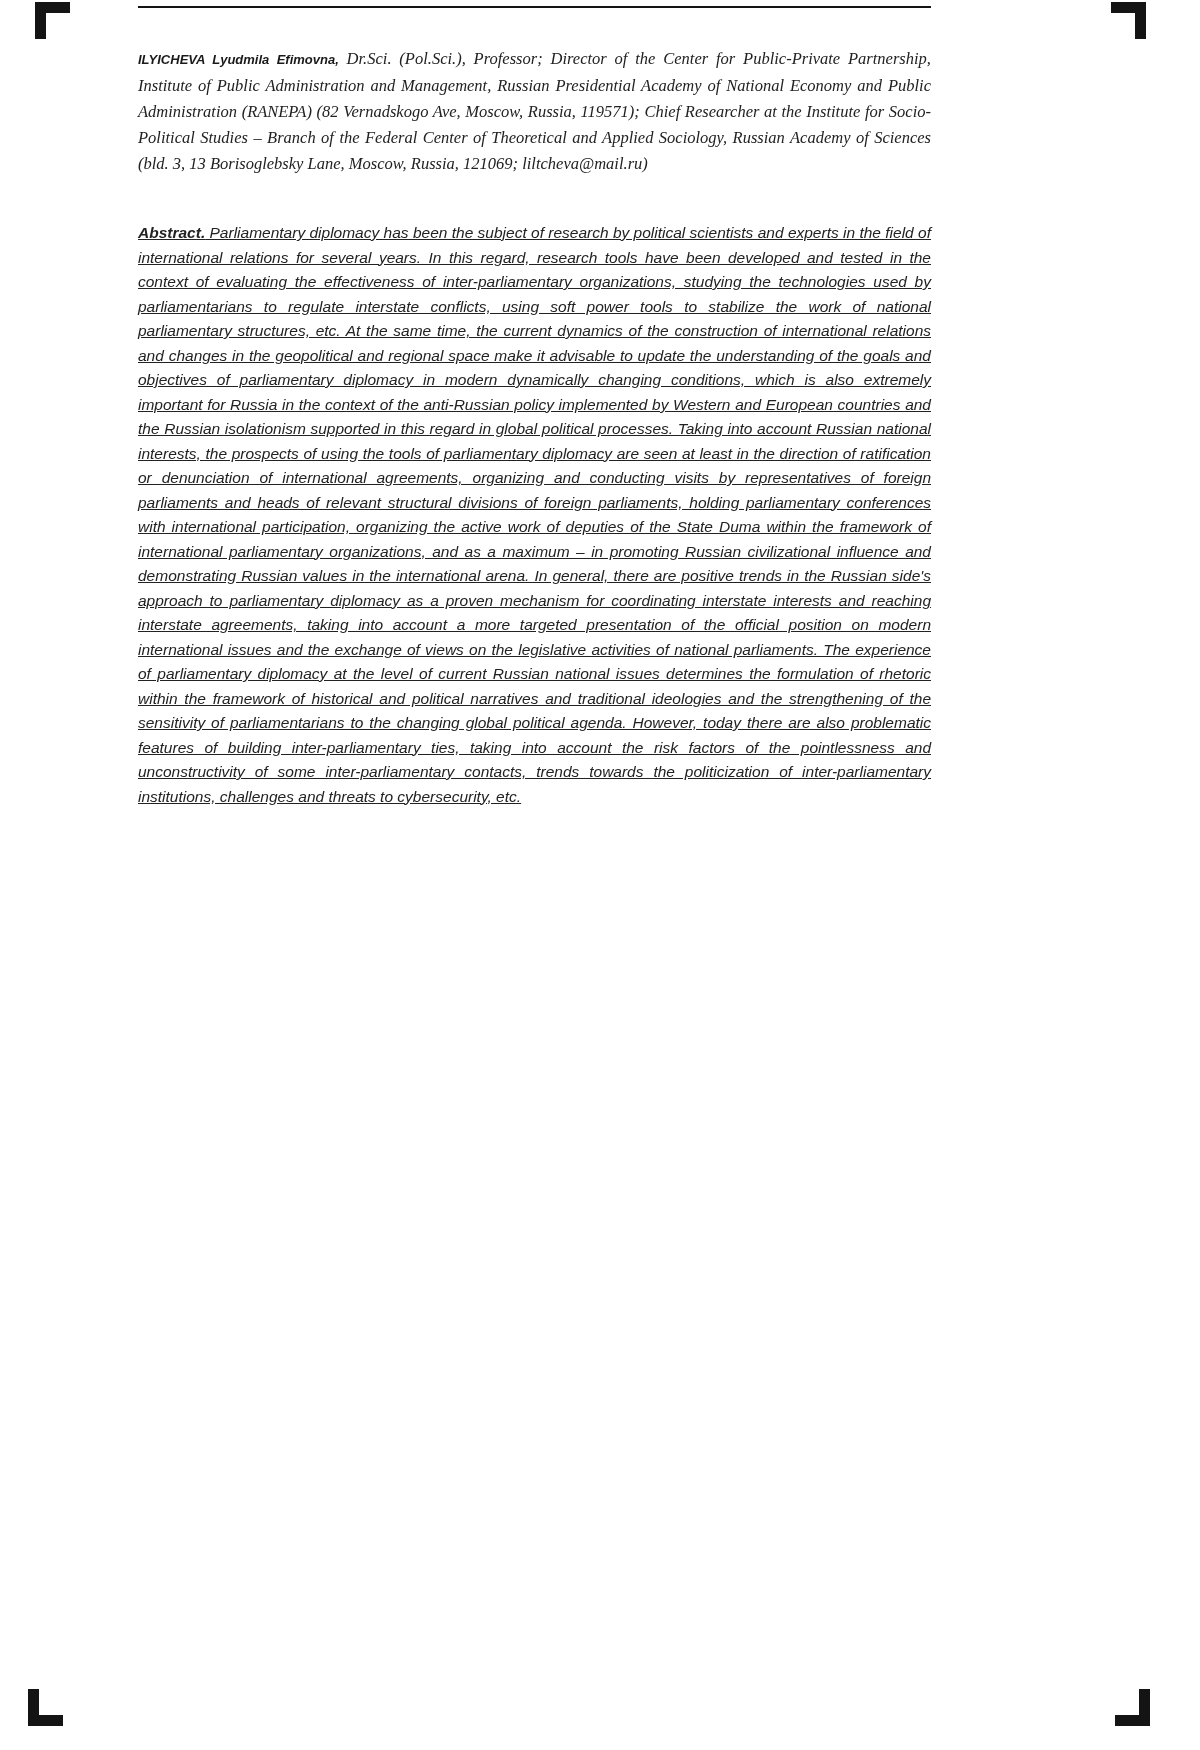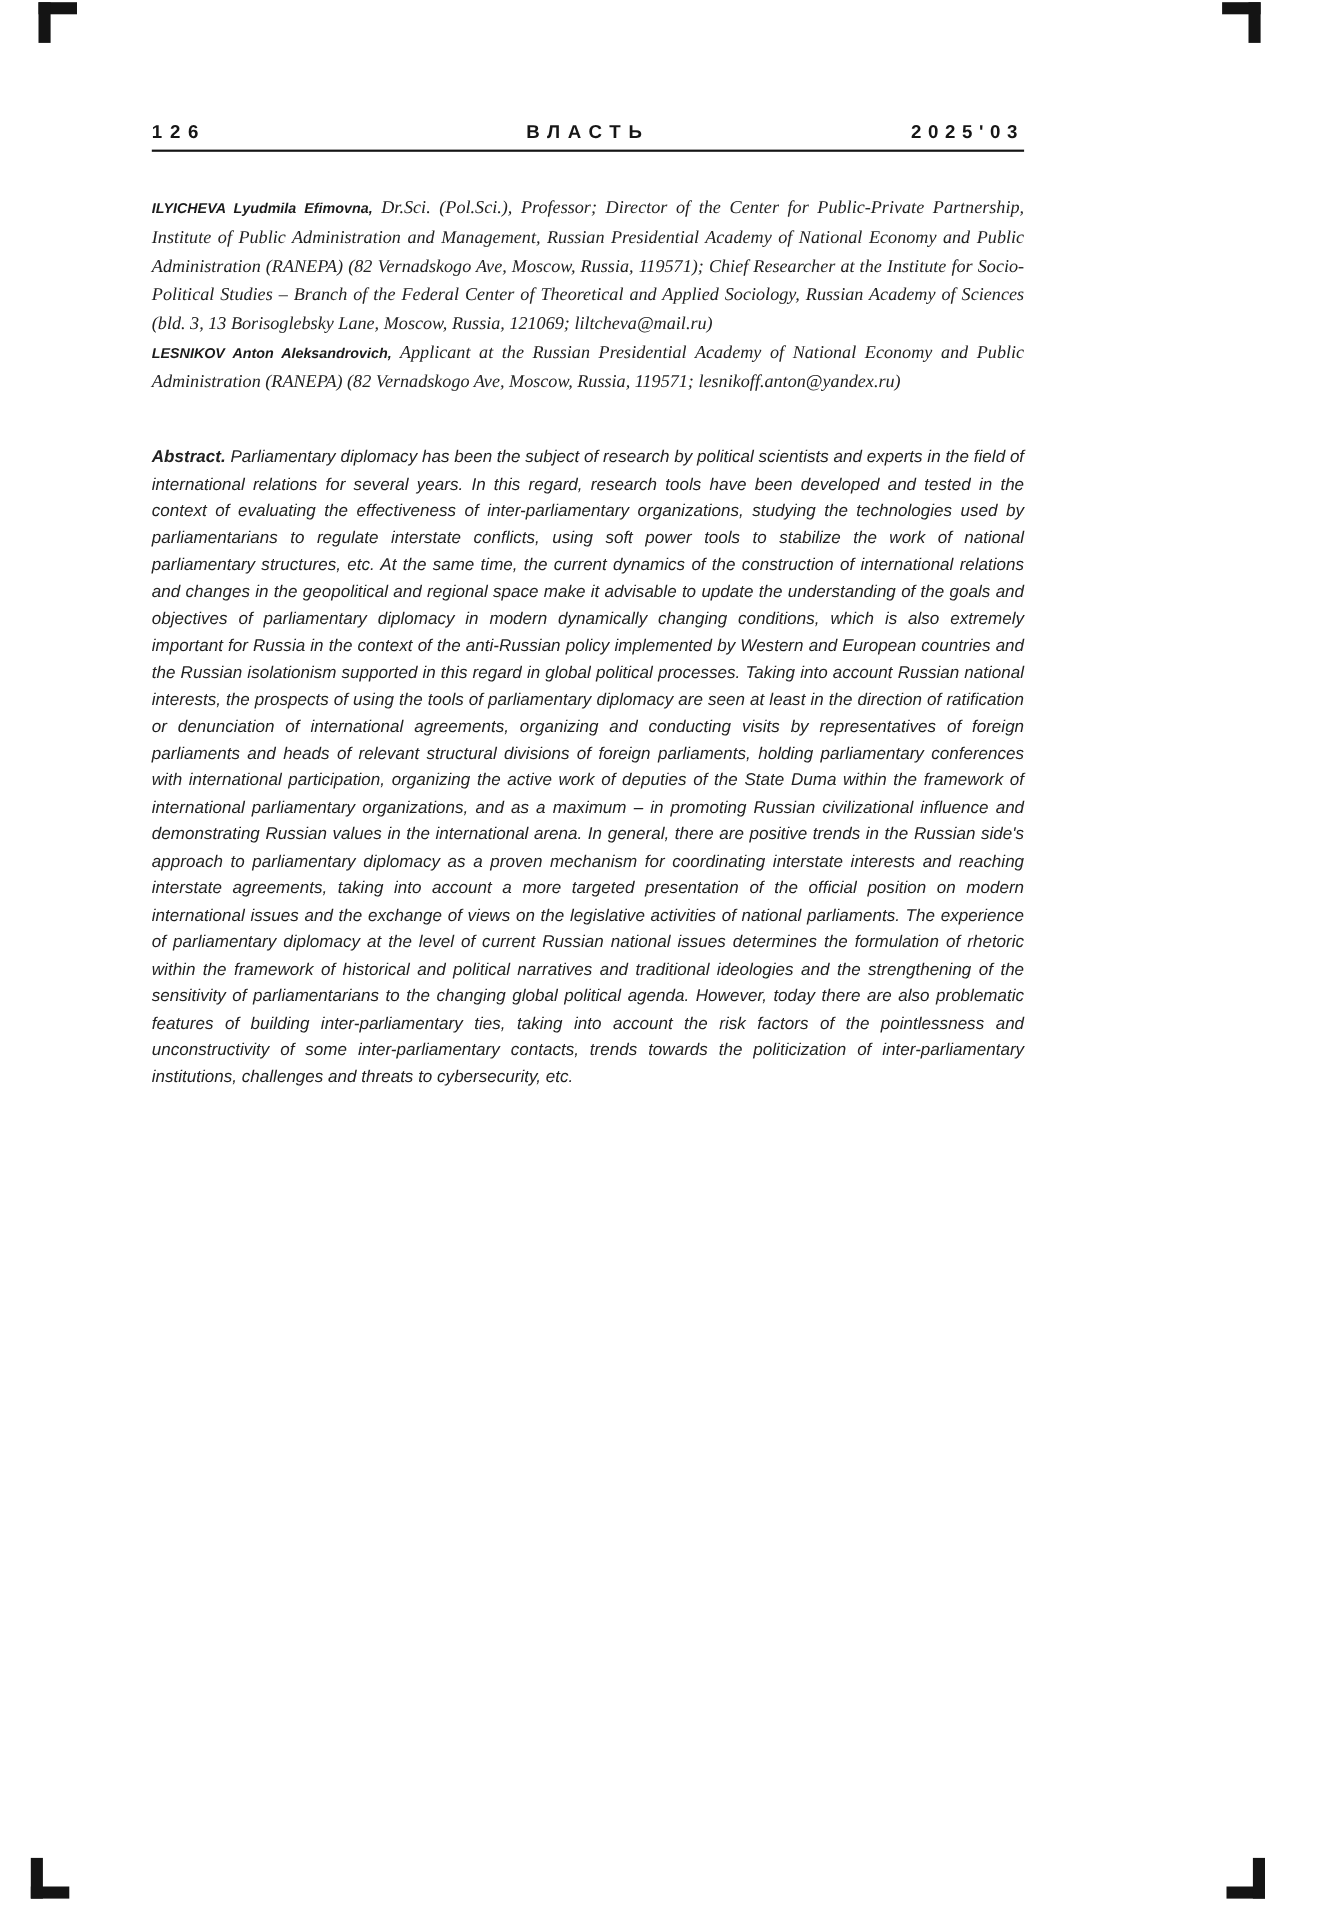--- a/index.html
+++ b/index.html
@@ -83,51 +83,43 @@
   }
 
   .abstract-block {
     margin-top: 44px;
     font-style: italic;
     font-size: 15.5px;
     line-height: 24.5px;
     text-align: justify;
     color: #222222;
   }
-  .abstract-block p { margin: 0; }
+  .abstract-block p { margin: 0; text-decoration: underline; }
   .lead-label {
     font-weight: 700;
     font-style: italic;
   }
 </style>
 </head>
 <body>
 
 <div class="page">
 
   <div class="crop tl"></div>
   <div class="crop tr"></div>
   <div class="crop bl"></div>
   <div class="crop br"></div>
 
   <div class="content">
 
-    <div class="running-head">
-      <span class="left">126</span>
-      <span class="mid">ВЛАСТЬ</span>
-      <span class="right">2025'03</span>
-    </div>
     <hr class="head-rule">
 
     <div class="authors">
       <p>
         <span class="author-name">ILYICHEVA Lyudmila Efimovna,</span><span> Dr.Sci. (Pol.Sci.), Professor; Director of the Center for Public-Private Partnership, Institute of Public Administration and Management, Russian Presidential Academy of National Economy and Public Administration (RANEPA) (82 Vernadskogo Ave, Moscow, Russia, 119571); Chief Researcher at the Institute for Socio-Political Studies – Branch of the Federal Center of Theoretical and Applied Sociology, Russian Academy of Sciences (bld. 3, 13 Borisoglebsky Lane, Moscow, Russia, 121069; liltcheva@mail.ru)</span>
-      </p>
-      <p>
-        <span class="author-name">LESNIKOV Anton Aleksandrovich,</span><span> Applicant at the Russian Presidential Academy of National Economy and Public Administration (RANEPA) (82 Vernadskogo Ave, Moscow, Russia, 119571; lesnikoff.anton@yandex.ru)</span>
       </p>
     </div>
 
 
     <div class="abstract-block">
       <p>
         <span class="lead-label">Abstract.</span><span> Parliamentary diplomacy has been the subject of research by political scientists and experts in the field of international relations for several years. In this regard, research tools have been developed and tested in the context of evaluating the effectiveness of inter-parliamentary organizations, studying the technologies used by parliamentarians to regulate interstate conflicts, using soft power tools to stabilize the work of national parliamentary structures, etc. At the same time, the current dynamics of the construction of international relations and changes in the geopolitical and regional space make it advisable to update the understanding of the goals and objectives of parliamentary diplomacy in modern dynamically changing conditions, which is also extremely important for Russia in the context of the anti-Russian policy implemented by Western and European countries and the Russian isolationism supported in this regard in global political processes. Taking into account Russian national interests, the prospects of using the tools of parliamentary diplomacy are seen at least in the direction of ratification or denunciation of international agreements, organizing and conducting visits by representatives of foreign parliaments and heads of relevant structural divisions of foreign parliaments, holding parliamentary conferences with international participation, organizing the active work of deputies of the State Duma within the framework of international parliamentary organizations, and as a maximum – in promoting Russian civilizational influence and demonstrating Russian values in the international arena. In general, there are positive trends in the Russian side's approach to parliamentary diplomacy as a proven mechanism for coordinating interstate interests and reaching interstate agreements, taking into account a more targeted presentation of the official position on modern international issues and the exchange of views on the legislative activities of national parliaments. The experience of parliamentary diplomacy at the level of current Russian national issues determines the formulation of rhetoric within the framework of historical and political narratives and traditional ideologies and the strengthening of the sensitivity of parliamentarians to the changing global political agenda. However, today there are also problematic features of building inter-parliamentary ties, taking into account the risk factors of the pointlessness and unconstructivity of some inter-parliamentary contacts, trends towards the politicization of inter-parliamentary institutions, challenges and threats to cybersecurity, etc.</span>
       </p>
     </div>
 

